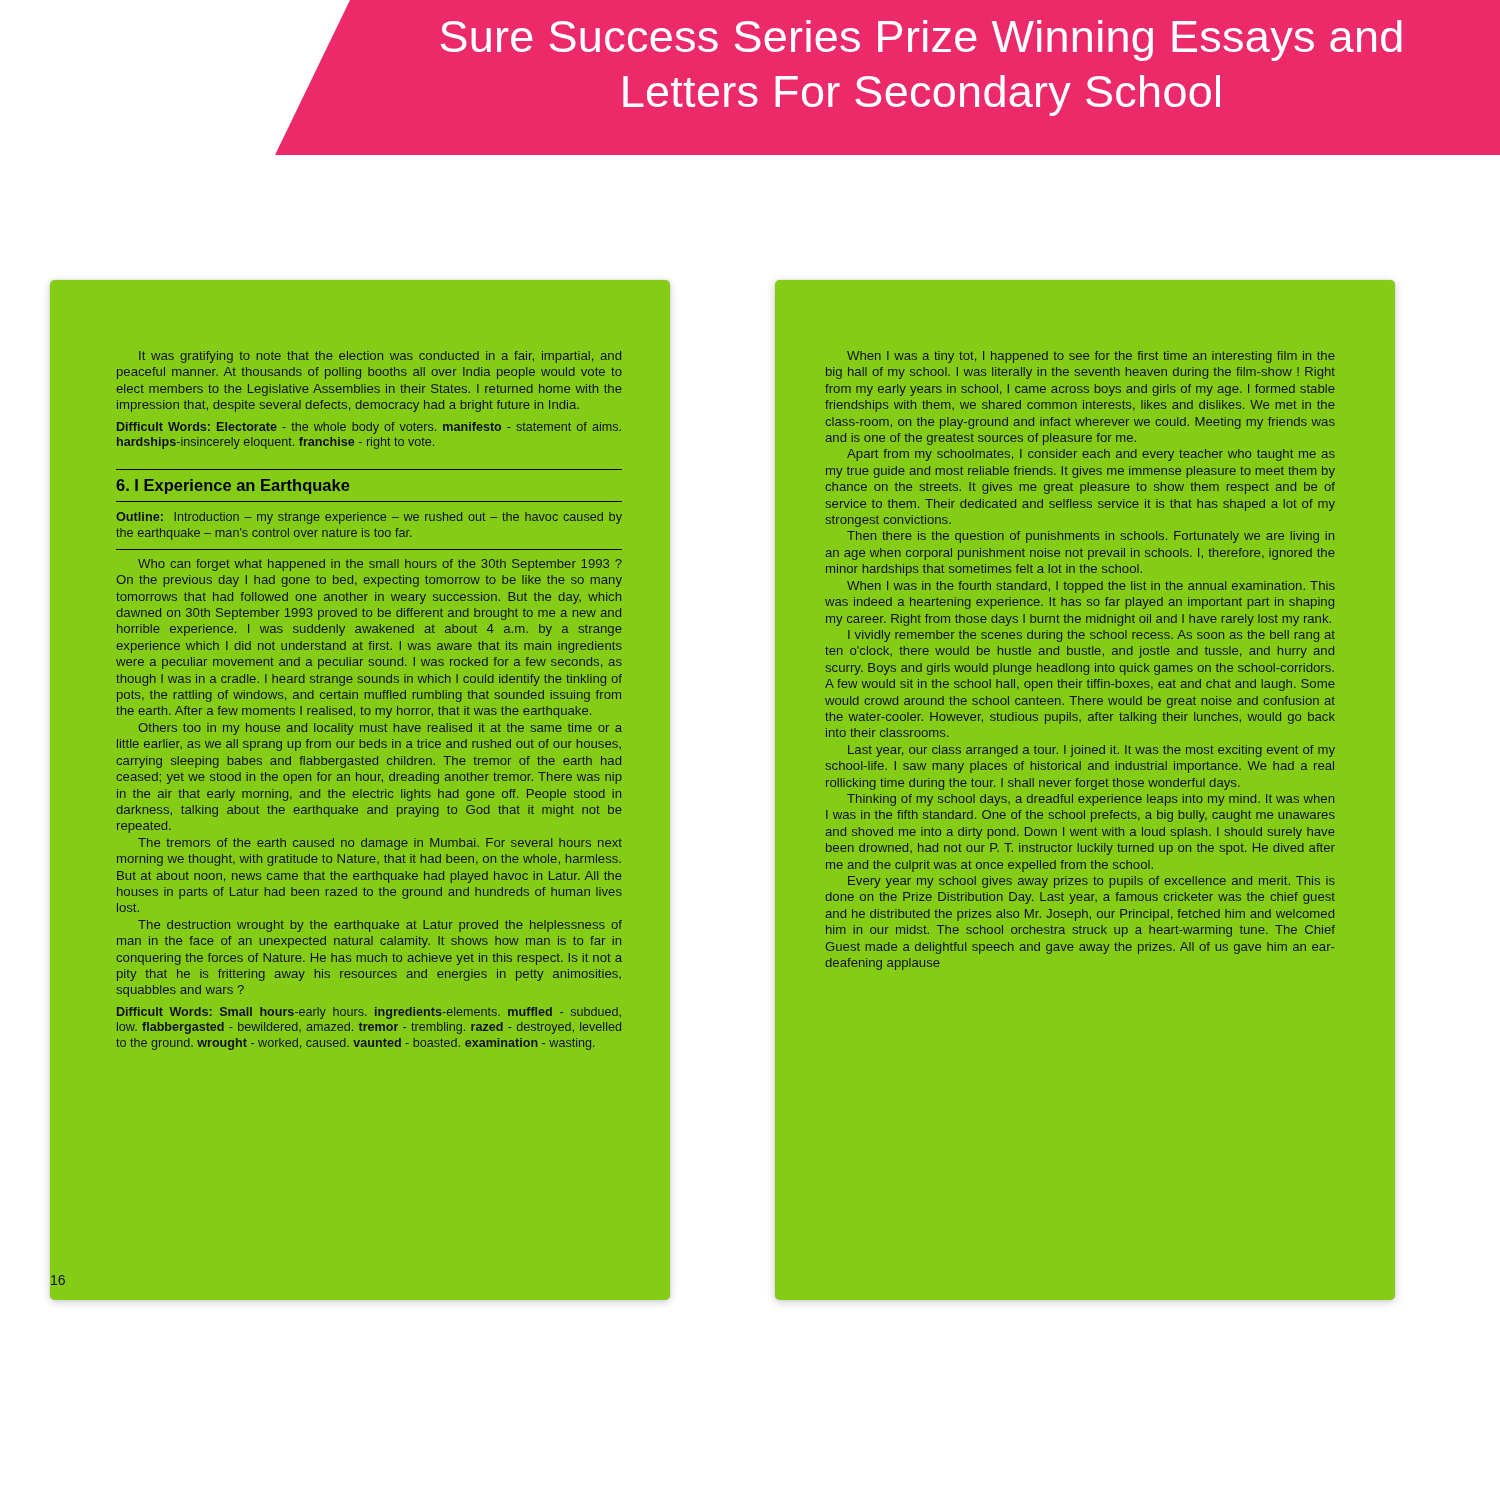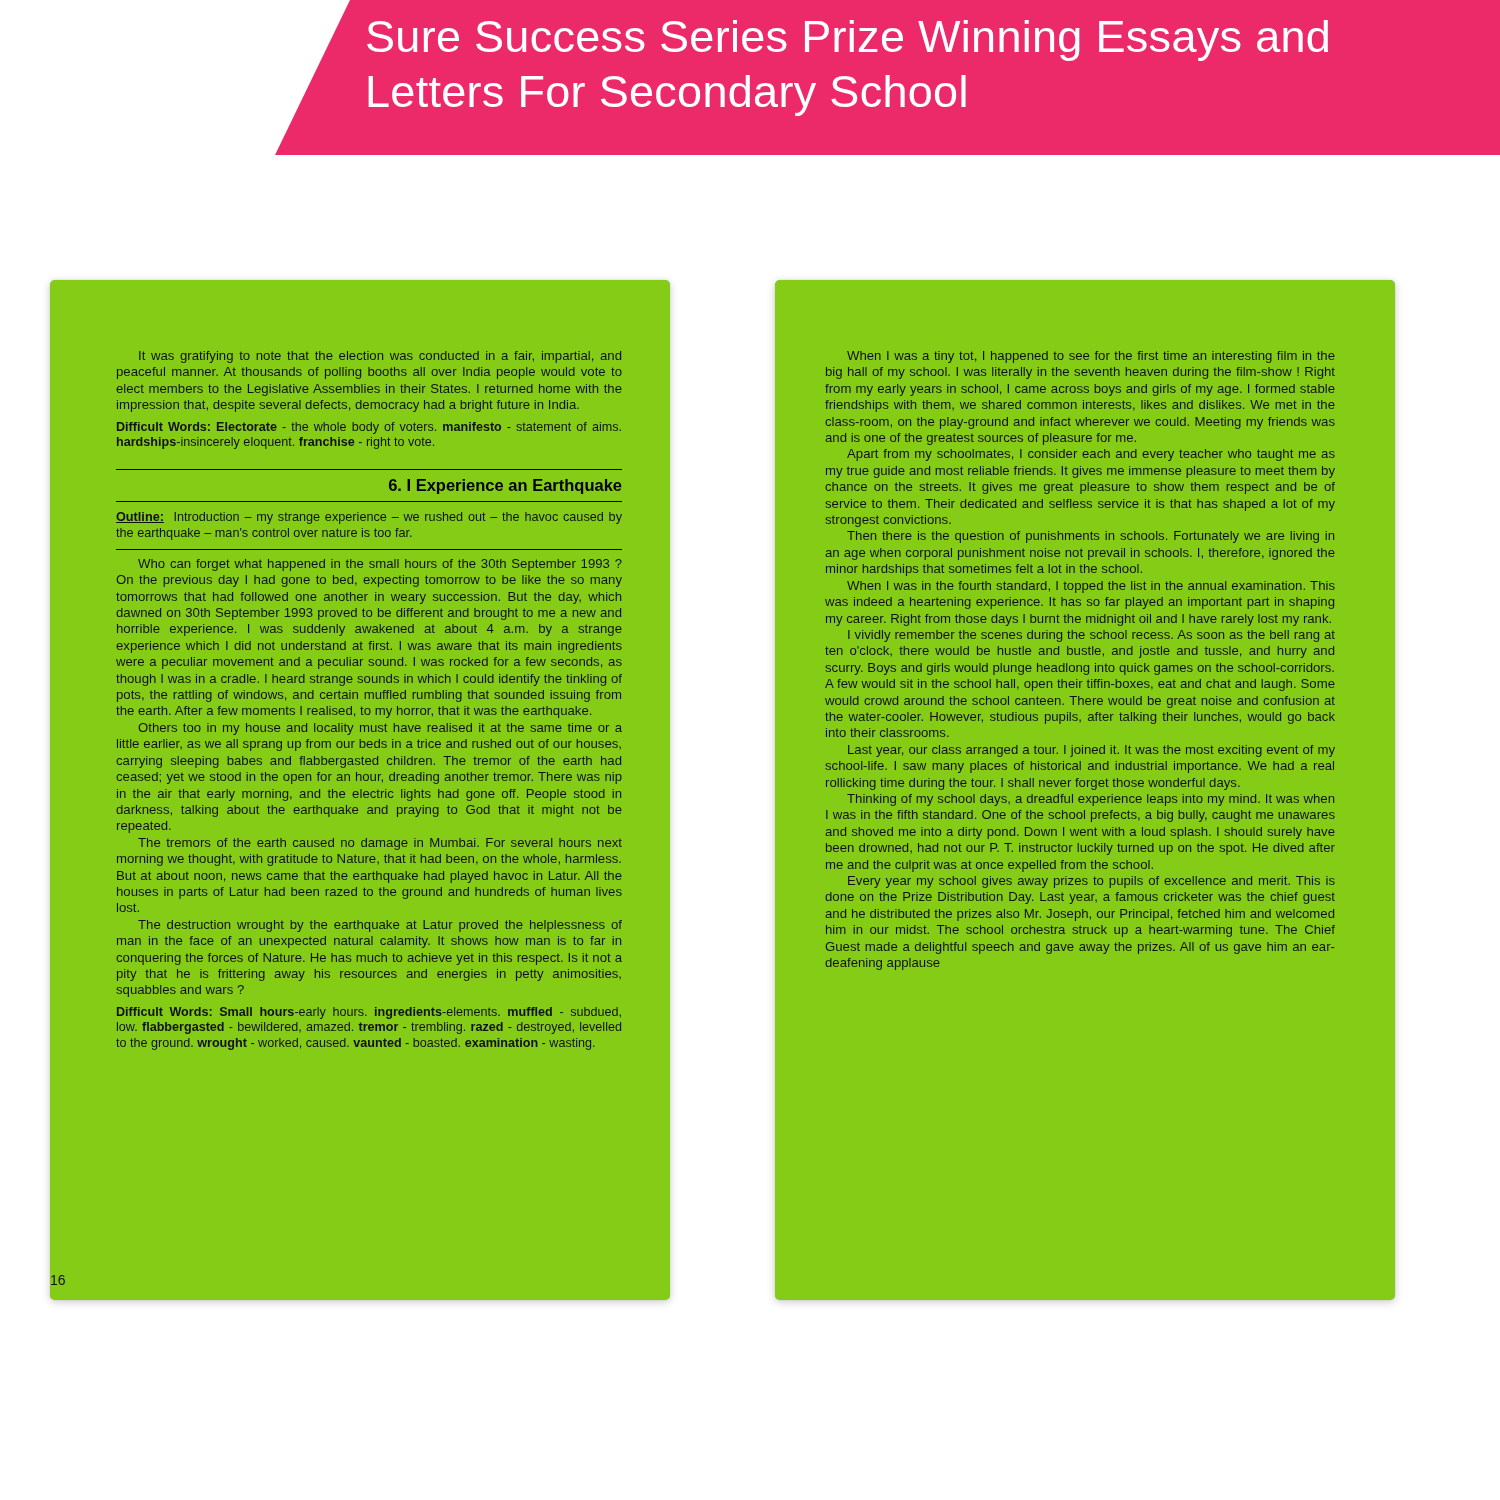--- a/index.html
+++ b/index.html
@@ -16,21 +16,21 @@
     position: absolute;
     top: 0; left: 275px; right: 0;
     height: 155px;
     background: #ec2a69;
     -webkit-clip-path: polygon(75px 0, 100% 0, 100% 100%, 0 100%);
     clip-path: polygon(75px 0, 100% 0, 100% 100%, 0 100%);
   }
   .banner-title {
     position: absolute;
     top: 10px; left: 90px; right: 22px;
-    text-align: left;
+    text-align: center;
     color: #ffffff;
     font-size: 45px;
     line-height: 1.22;
     font-weight: 400;
     letter-spacing: 0.3px;
     white-space: pre-line;
   }
 
   
   .sheet {
@@ -64,38 +64,38 @@
     margin: 6px 0 0 0;
     font-size: 12.6px;
     line-height: 15.6px;
     text-align: justify;
     color: #111111;
   }
   .dw b { font-weight: bold; }
 
   .chapter-title {
     margin: 12px 0 0 0;
-    text-align: right;
+    text-align: left;
     font-size: 16.5px;
     font-weight: bold;
     color: #000000;
     padding-bottom: 6px;
   }
   .rule-top { border-top: 1.6px solid #000; }
   .rule-bot { border-bottom: 1.6px solid #000; }
 
   .outline {
     margin: 0;
     padding: 7px 0 8px 0;
     font-size: 12.7px;
     line-height: 16px;
     text-align: justify;
     color: #111111;
   }
-  .outline b { font-weight: bold; text-decoration: underline; }
+  .outline b { font-weight: bold; }
 
   .spacer6 { height: 6px; }
 
   .folio {
     position: absolute;
     bottom: 12px; left: 0; right: 0;
     text-align: left;
     font-size: 14px;
     color: #111111;
   }

